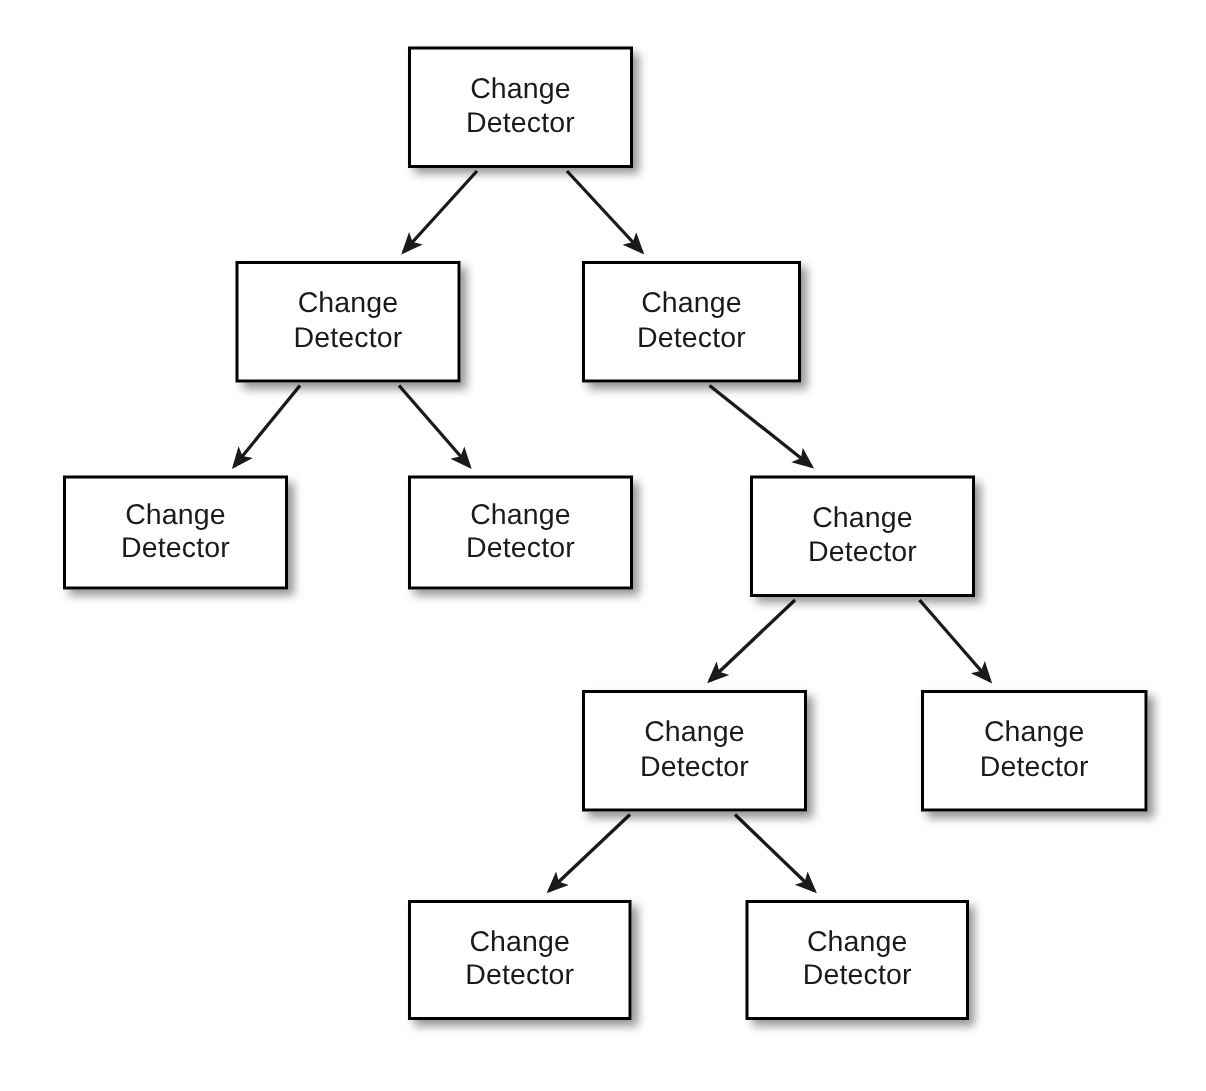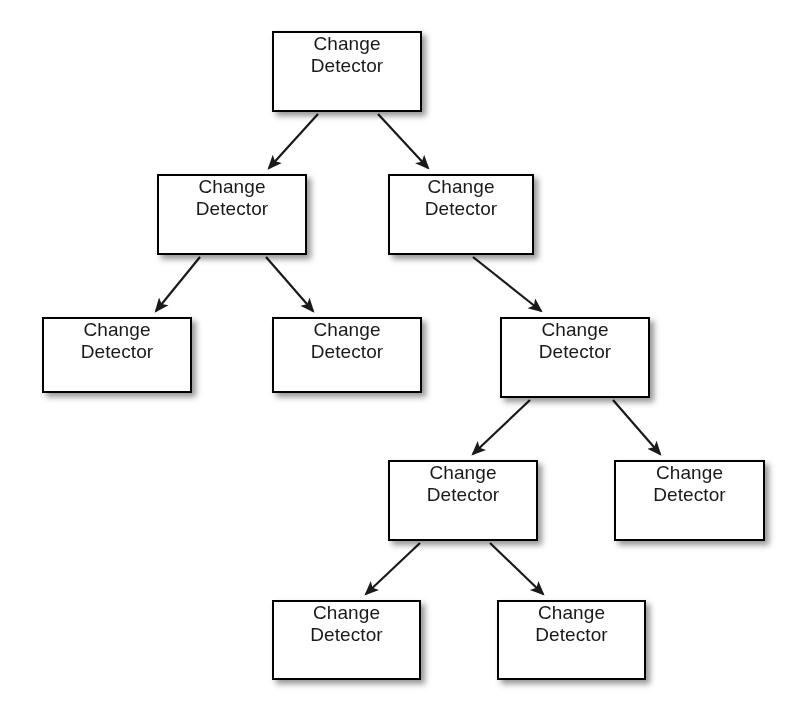--- a/index.html
+++ b/index.html
@@ -25,21 +25,21 @@
   }
   .node {
     position: absolute;
     box-sizing: border-box;
     background: #ffffff;
     border: 2px solid #000000;
     box-shadow: 4px 4px 6px rgba(0,0,0,0.42);
     display: flex;
     flex-direction: column;
     align-items: center;
-    justify-content: flex-start;
+    justify-content: center;
     text-align: center;
     color: #1a1a1a;
     font-size: 19px;
     line-height: 1.18;
     letter-spacing: 0.1px;
     z-index: 2;
   }
   .node-line {
     display: block;
     white-space: nowrap;

